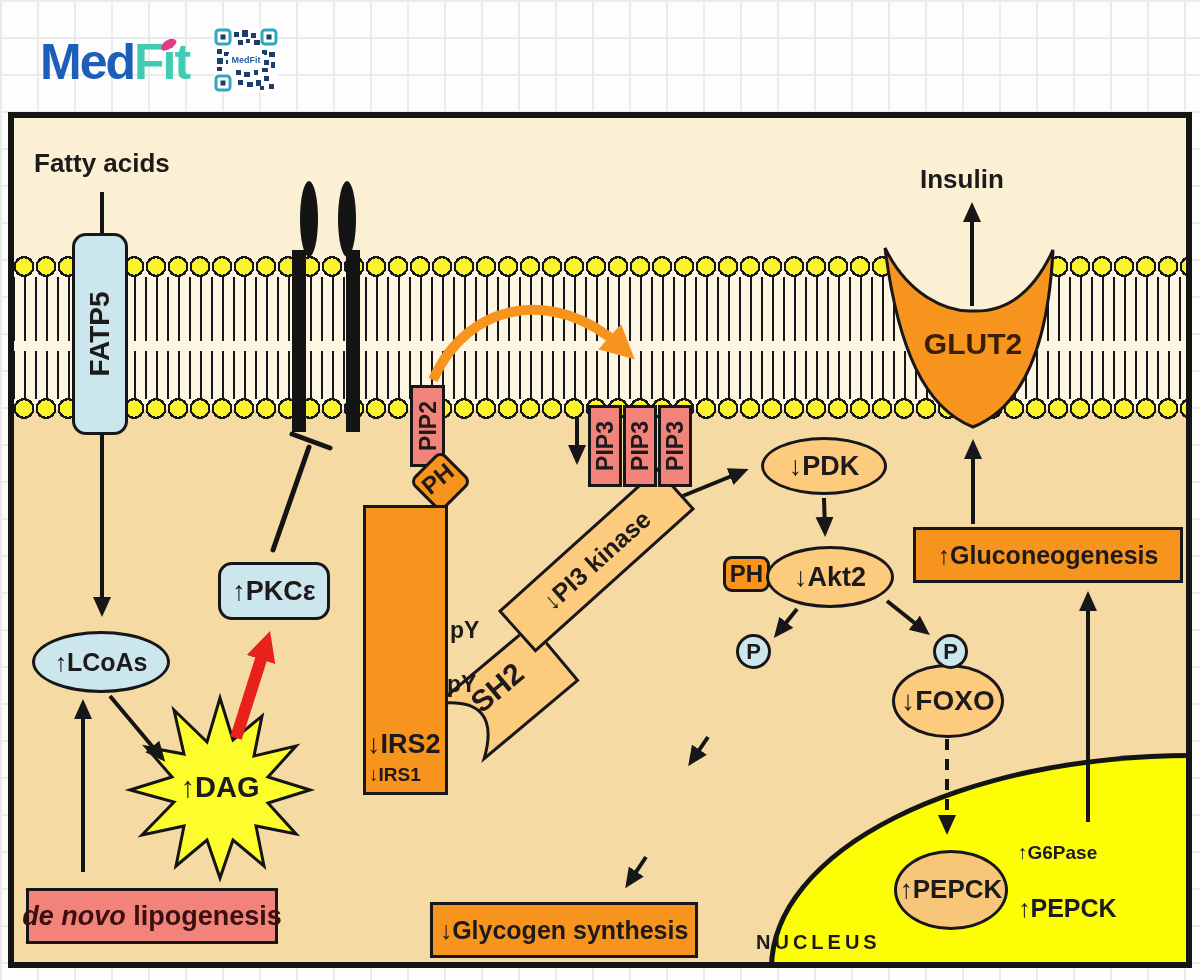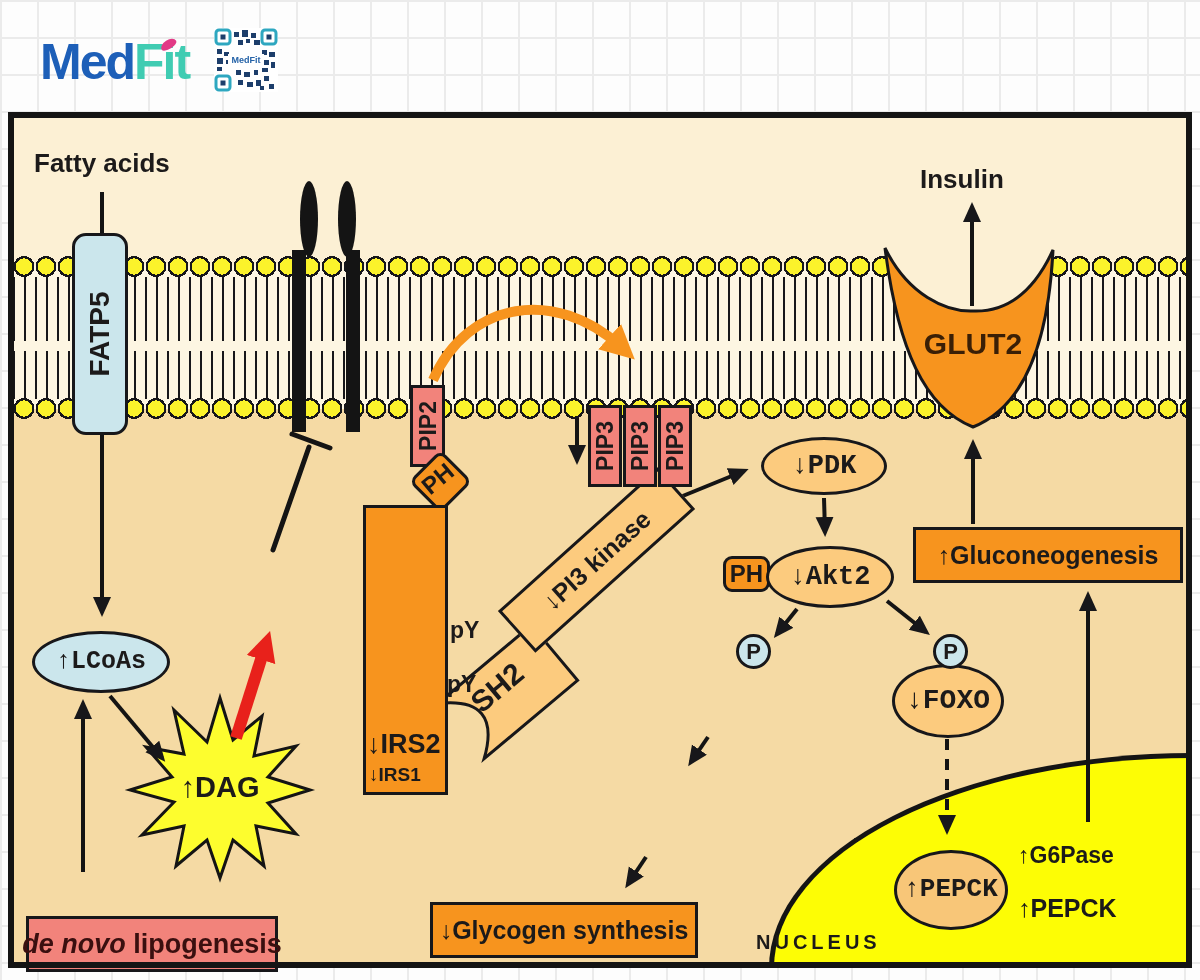--- a/index.html
+++ b/index.html
@@ -42,21 +42,21 @@
 
   .border-frame{ left:8px; top:112px; width:1184px; height:856px;
     border:6px solid #141414; background:transparent; pointer-events:none; }
 
   
   .nucleus{ left:769px; top:753px; width:423px; height:215px; background:#fdfd05;
     border:5px solid #141414; border-right:none; border-bottom:none;
     border-top-left-radius:100% 100%; }
 
   
-  .ell{ border:3px solid #17171a; border-radius:50%; background:#fccb7e;font-family:Liberation Mono, monospace; }
+  .ell{ border:3px solid #17171a; border-radius:50%; background:#fccb7e; }
   .blue{ background:#cbe6ec; }
   .obox{ background:#f7941e; border:3px solid #17171a; }
   .pkbox{ background:#f2837b; border:3px solid #17171a; }
   .rnd{ border-radius:14px; }
   .cvt{ position:absolute; left:50%; top:50%;
         transform:translate(-50%,-50%) rotate(-90deg); white-space:nowrap; }
   svg.overlay{ position:absolute; left:0; top:0; width:1200px; height:980px; }
   .pcirc{ width:35px; height:35px; border-radius:50%; background:#cbe6ec;
           border:3px solid #17171a; font-size:22px; }
 </style>
@@ -234,33 +234,36 @@
   <div class="abs pcirc flexc t" style="left:933px;top:634px">P</div>
 
 
   <div class="abs obox flexc" style="left:430px;top:902px;width:268px;height:56px">
     <span class="t" style="font-size:25px">↓Glycogen synthesis</span>
   </div>
   <div class="abs obox flexc" style="left:913px;top:527px;width:270px;height:56px">
     <span class="t" style="font-size:25px">↑Gluconeogenesis</span>
   </div>
 
+  <div class="abs blue rnd flexc" style="left:218px;top:562px;width:112px;height:58px;border:3px solid #17171a">
+    <span class="t" style="font-size:27px">↑PKCε</span>
+  </div>
   <div class="abs ell blue flexc" style="left:32px;top:631px;width:138px;height:62px">
     <span class="t" style="font-size:25px">↑LCoAs</span>
   </div>
   <div class="abs t flexc" style="left:170px;top:772px;width:100px;font-size:29px">↑DAG</div>
 
-  <div class="abs pkbox flexc" style="left:26px;top:916px;width:252px;height:56px">
+  <div class="abs pkbox flexc" style="left:26px;top:888px;width:252px;height:56px">
     <span class="t" style="font-size:27px;color:#3a0f0f">
       <i>de novo</i>
       <span>lipogenesis</span>
     </span>
   </div>
 
   <div class="abs ell flexc" style="left:894px;top:850px;width:114px;height:80px;background:#f8c678">
     <span class="t" style="font-size:26px">↑PEPCK</span>
   </div>
-  <div class="abs t" style="left:1018px;top:843px;font-size:23px">↑G6Pase</div>
+  <div class="abs t" style="left:1018px;top:843px;font-size:19px">↑G6Pase</div>
   <div class="abs t" style="left:1018px;top:895px;font-size:25px">↑PEPCK</div>
   <div class="abs t" style="left:756px;top:932px;font-size:20px;letter-spacing:4px">NUCLEUS</div>
 
   <div class="abs border-frame"></div>
 </div>
 
 </body></html>

